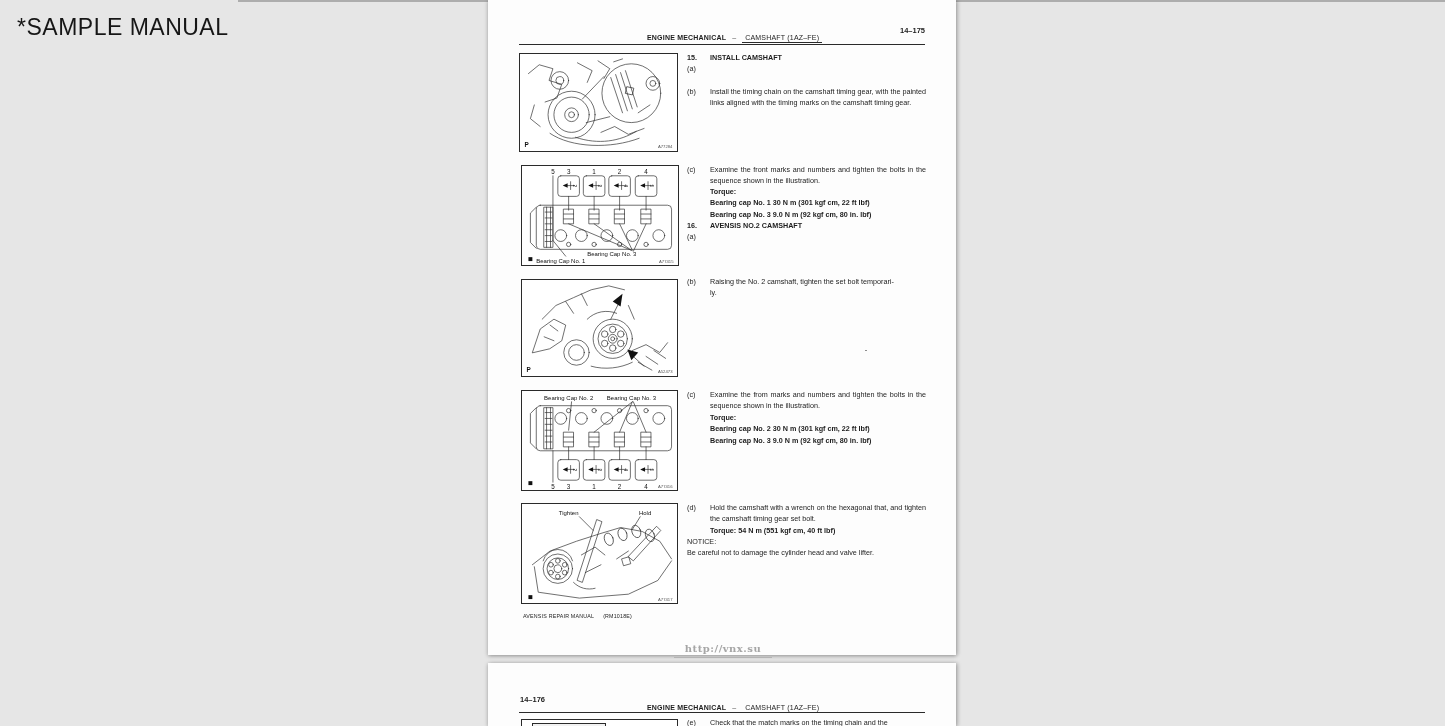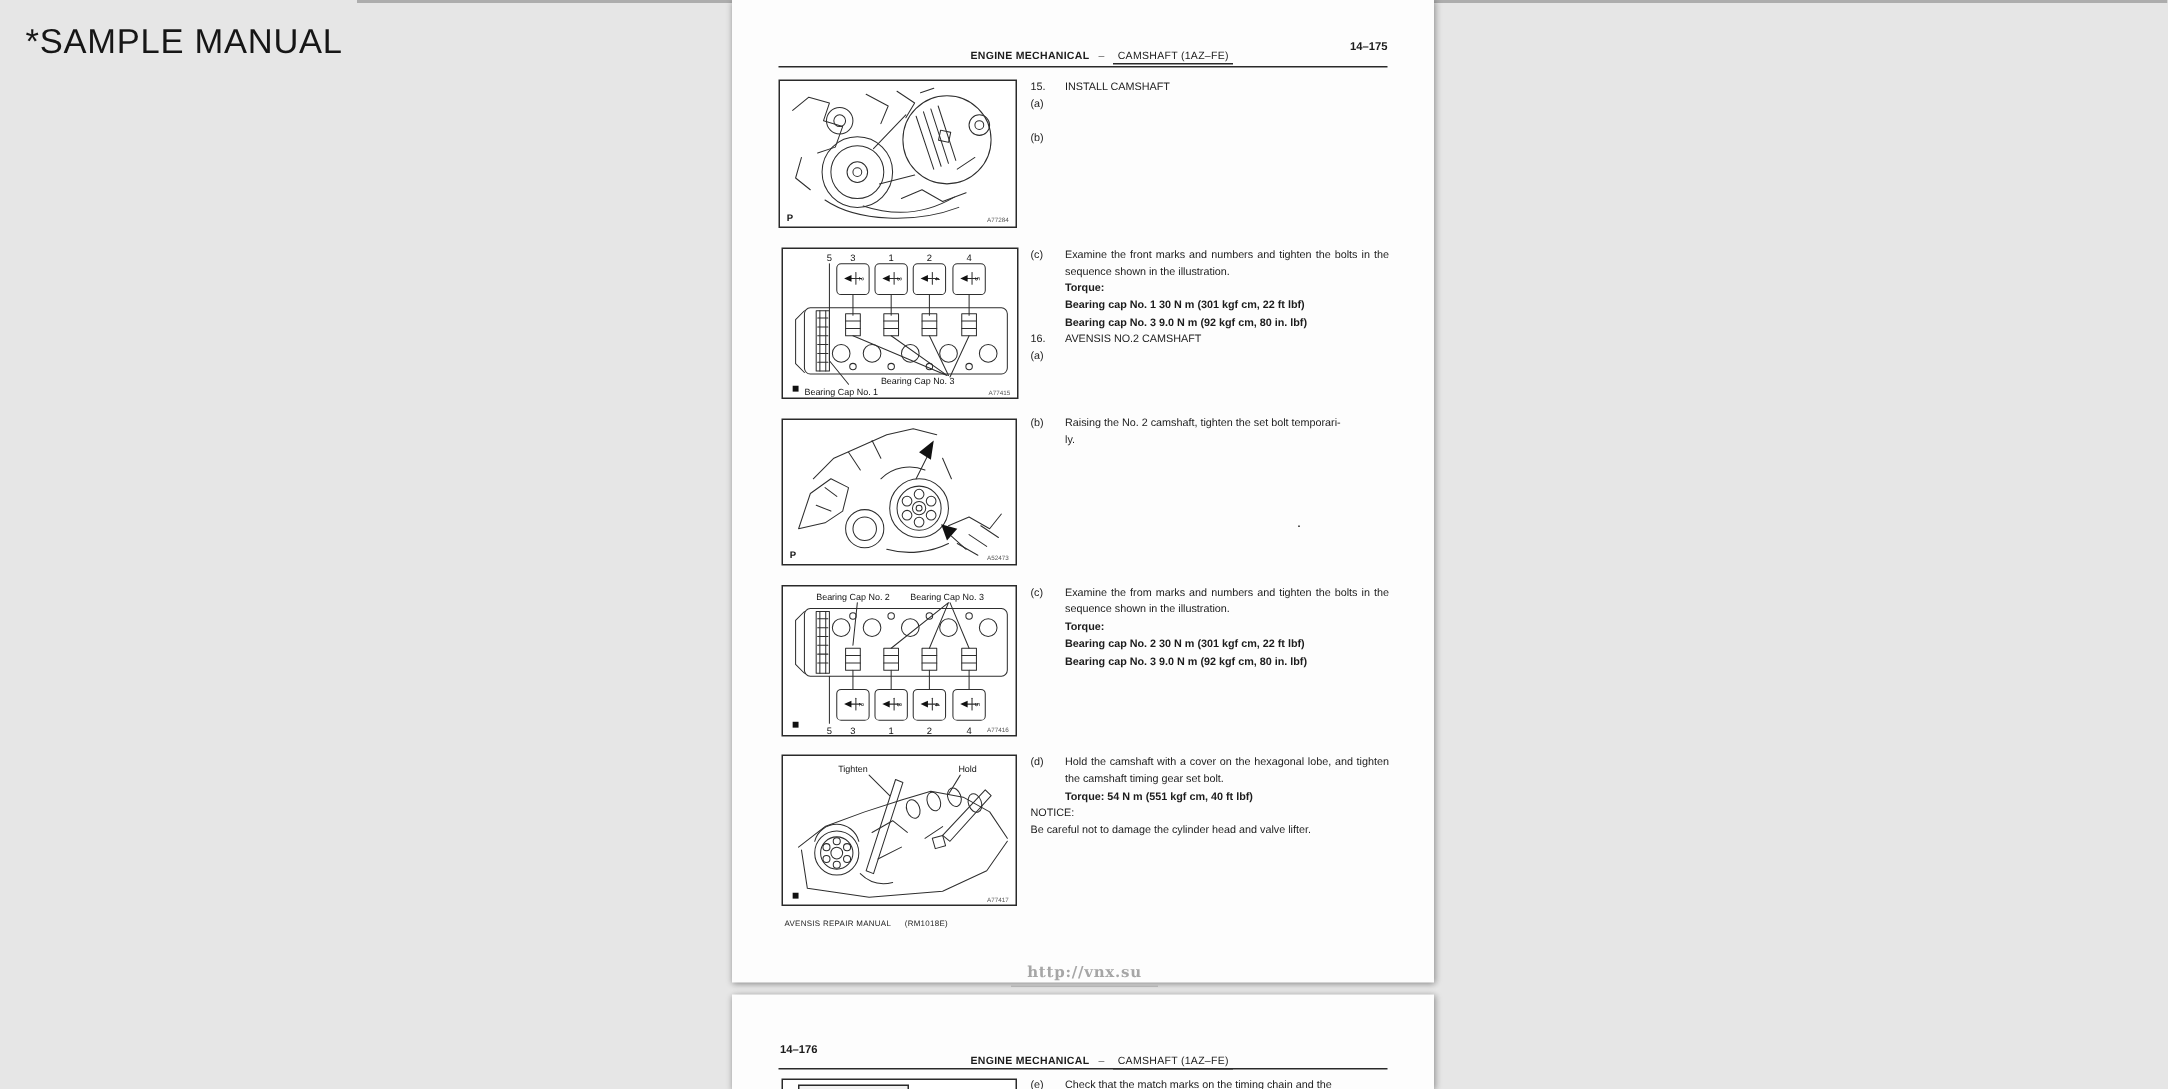--- a/index.html
+++ b/index.html
@@ -29,21 +29,21 @@
   .fig text { fill:#111; stroke:none; font-family:"Liberation Sans",sans-serif; }
   .figcode { font-size:4.3px; fill:#555 !important; }
   .figcorner { font-size:6.5px; font-weight:700; }
   .figlabel { font-size:6.1px; }
   .fignum { font-size:6.4px; }
   .callout-digit { font-size:4.6px; }
   .blk { fill:#111 !important; stroke:none !important; }
   .trow { position:absolute; left:199px; width:240px; display:flex; font-size:7.2px; line-height:11.3px; }
   .marker { width:23px; flex:none; }
   .para { width:216px; text-align:justify; }
-  .b { font-weight:400; }
+  .b { font-weight:700; }
   .tline { position:absolute; left:222px; font-size:7.2px; line-height:11.3px; font-weight:700; white-space:nowrap; }
   .nline { position:absolute; left:199px; font-size:7.2px; line-height:11.3px; font-weight:400; white-space:nowrap; }
   .stray-dot { position:absolute; left:377px; top:344px; font-size:7.2px; font-weight:700; }
   .pfooter { position:absolute; left:35px; top:613px; font-size:5.3px; letter-spacing:.2px; color:#222; }
   .pfooter span + span { margin-left:9px; }
   .wmark { position:absolute; left:186px; top:638px; width:98px; text-align:center; border-bottom:1.2px solid #b4b4b4; padding-bottom:1px; }
   .wmark span { font-family:"DejaVu Serif","Liberation Serif",serif; font-size:10px; font-weight:700; color:#a6a6a6; letter-spacing:.5px; }
   .pfig2-outer { position:absolute; left:33px; top:56px; width:157px; height:30px; border:1px solid #2a2a2a; background:#fff; }
   .pfig2-inner { position:absolute; left:10px; top:3px; width:74px; height:14px; border:1px solid #2a2a2a; background:#f2f2f2; }
 </style>
@@ -267,20 +267,21 @@
 
     <div class="trow" style="top:52px">
       <span class="marker b">15.</span>
       <span class="para b">INSTALL CAMSHAFT</span>
     </div>
     <div class="trow" style="top:63px">
       <span class="marker">(a)</span>
     </div>
     <div class="trow" style="top:86px">
       <span class="marker">(b)</span>
+      <span class="para">Install the timing chain on the camshaft timing gear, with the painted links aligned with the timing marks on the camshaft timing gear.</span>
     </div>
     <div class="trow" style="top:164px">
       <span class="marker">(c)</span>
       <span class="para">Examine the front marks and numbers and tighten the bolts in the sequence shown in the illustration.</span>
     </div>
     <div class="tline" style="top:186px">Torque:</div>
     <div class="tline" style="top:197px">Bearing cap No. 1  30 N m (301 kgf cm, 22 ft lbf)</div>
     <div class="tline" style="top:209px">Bearing cap No. 3  9.0 N m (92 kgf cm, 80 in. lbf)</div>
     <div class="trow" style="top:220px">
       <span class="marker b">16.</span>
@@ -296,21 +297,21 @@
     <div class="stray-dot">.</div>
     <div class="trow" style="top:389px">
       <span class="marker">(c)</span>
       <span class="para">Examine the from marks and numbers and tighten the bolts in the sequence shown in the illustration.</span>
     </div>
     <div class="tline" style="top:412px">Torque:</div>
     <div class="tline" style="top:423px">Bearing cap No. 2  30 N m (301 kgf cm, 22 ft lbf)</div>
     <div class="tline" style="top:435px">Bearing cap No. 3  9.0 N m (92 kgf cm, 80 in. lbf)</div>
     <div class="trow" style="top:502px">
       <span class="marker">(d)</span>
-      <span class="para">Hold the camshaft with a cover on the hexagonal lobe, and tighten the camshaft timing gear set bolt.</span>
+      <span class="para">Hold the camshaft with a wrench on the hexagonal that, and tighten the camshaft timing gear set bolt.</span>
     </div>
     <div class="tline" style="top:525px">Torque: 54 N m (551 kgf cm, 40 ft lbf)</div>
     <div class="nline" style="top:536px">NOTICE:</div>
     <div class="nline" style="top:547px">Be careful not to damage the cylinder head and valve lifter.</div>
 
     <div class="pfooter">
       <span>AVENSIS REPAIR MANUAL</span><span>(RM1018E)</span>
     </div>
 
     <div class="wmark">

